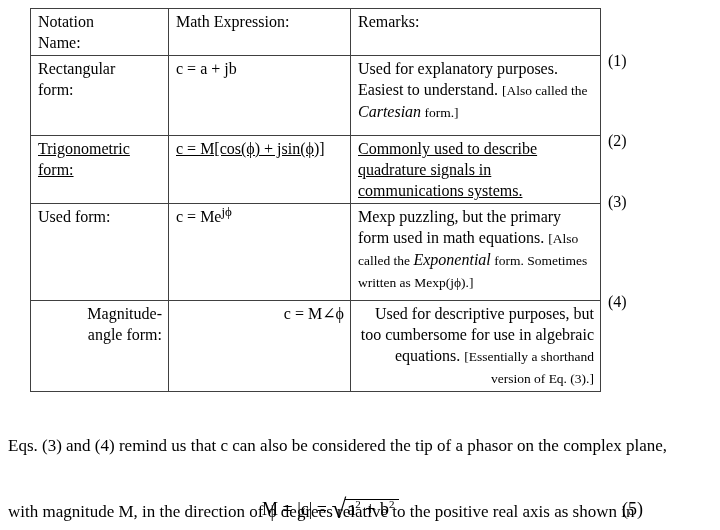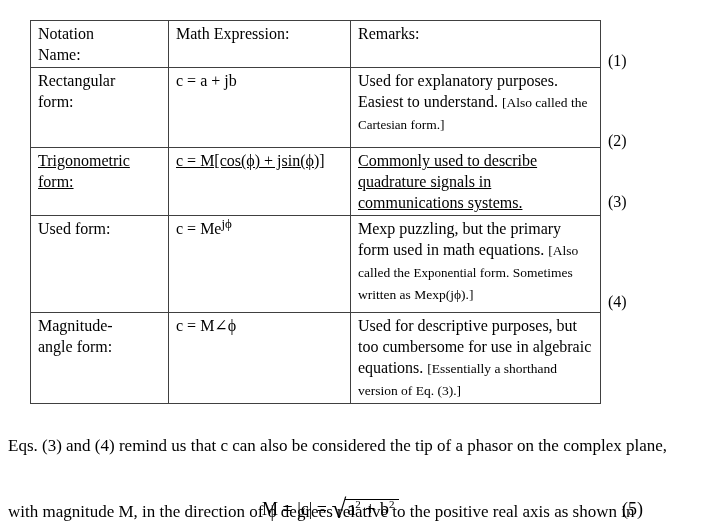--- a/index.html
+++ b/index.html
@@ -9,45 +9,45 @@
     width: 720px;
     height: 530px;
     background: #ffffff;
     color: #000000;
     font-family: "Liberation Serif", "DejaVu Serif", serif;
     overflow: hidden;
   }
   table.notation-table {
     position: absolute;
     left: 30px;
-    top: 20px;
+    top: 8px;
     width: 570px;
     border-collapse: collapse;
     table-layout: fixed;
   }
   table.notation-table td {
     border: 1.5px solid #404040;
     vertical-align: top;
     padding: 2px 6px 2px 7px;
     font-size: 16px;
     line-height: 21px;
   }
   col.c1 { width: 138px; }
   col.c2 { width: 182px; }
   col.c3 { width: 250px; }
   tr.header-row   { height: 38px; }
   tr.row-rect     { height: 80px; }
   tr.row-trig     { height: 62px; text-decoration: underline; }
   tr.row-polar    { height: 97px; }
-  tr.row-magangle { height: 80px; }
+  tr.row-magangle { height: 80px; text-align: right; }
   td.name-cell { white-space: pre-line; }
   td.expr-cell { white-space: nowrap; margin-left: 11px; }
   td.expr-cell sup { font-size: 13px; line-height: 0; }
   .small-note { font-size: 13.5px; }
-  .small-note-italic { font-size: 13px; }
+  .small-note-italic { font-size: 16px; font-style: italic; }
   .eqnum {
     position: absolute;
     left: 608px;
     font-size: 16px;
     line-height: 21px;
   }
   .para {
     position: absolute;
     left: 8px;
     top: 391px;

